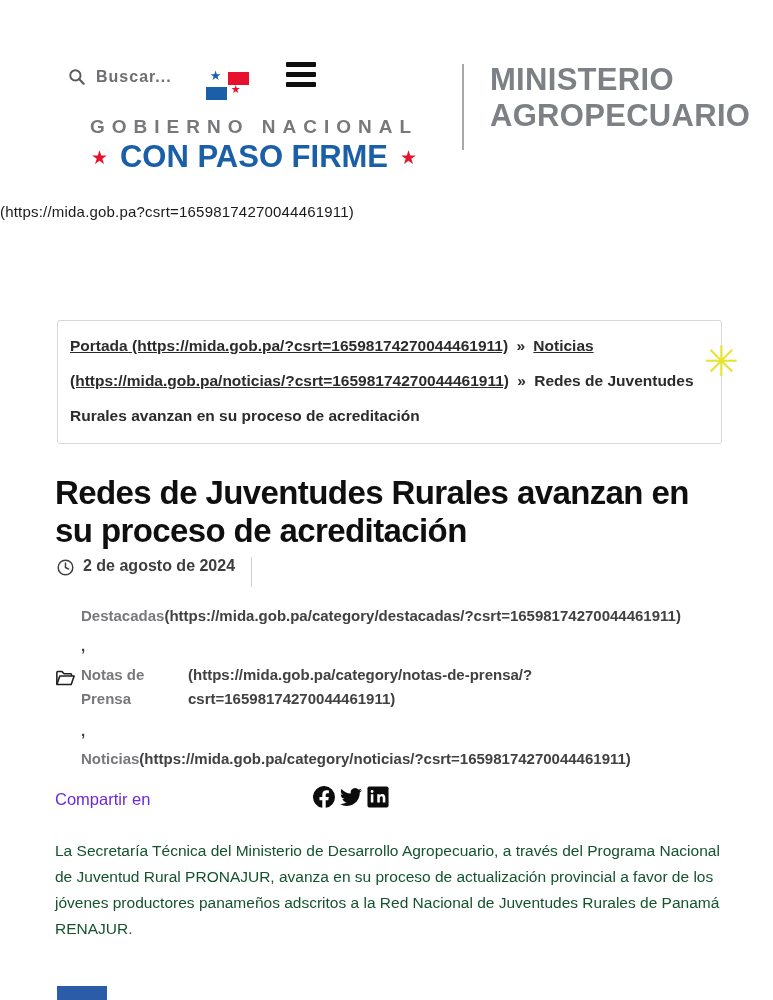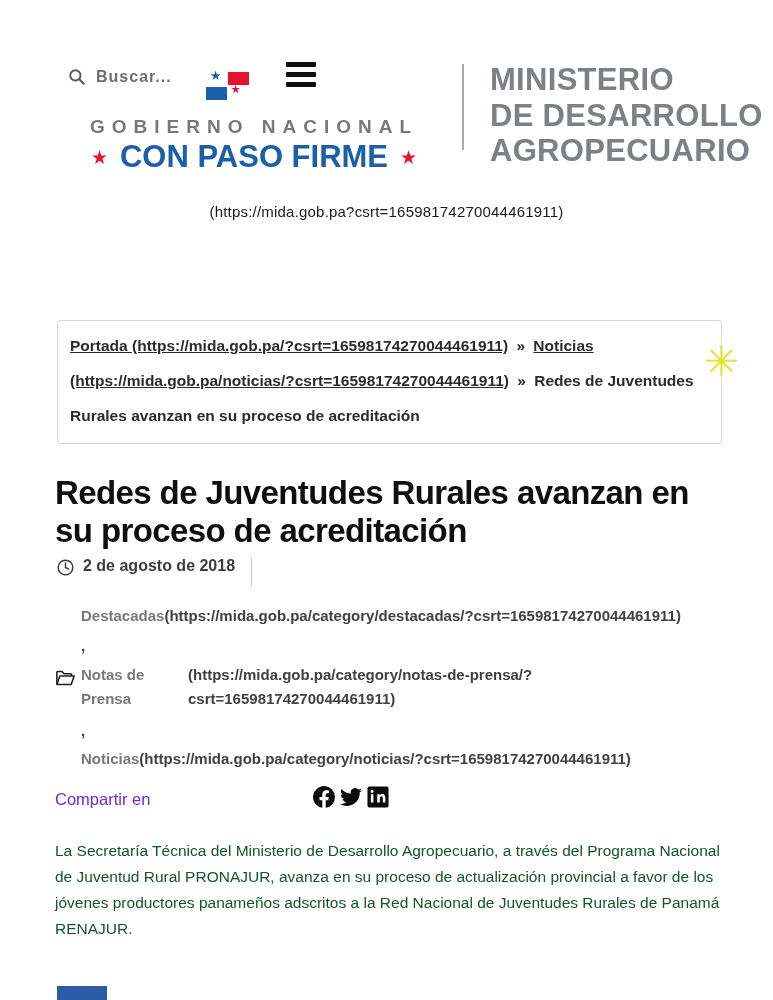--- a/index.html
+++ b/index.html
@@ -24,21 +24,21 @@
   .hamburger { margin-left:36px; margin-top:2px; display:flex; flex-direction:column; gap:5px; cursor:pointer; }
   .hamburger .bar { width:30px; height:5px; background:#0f0f0f; border-radius:1px; }
   .gob-line { margin-top:6px; text-align:center; font-size:19px; font-weight:bold; letter-spacing:7px; color:#77787b; white-space:nowrap; }
   .paso-line { display:flex; justify-content:center; align-items:center; gap:12px; margin-top:1px; }
   .paso-star { color:#e8112d; font-size:19px; }
   .paso-text { color:#1b5fa8; font-size:31px; font-weight:bold; letter-spacing:0; white-space:nowrap; }
 
   .header-divider { width:2px; height:86px; background:#a7a9ac; margin-left:22px; margin-top:4px; }
   .ministry { margin-left:26px; margin-top:2px; color:#7d8084; font-weight:bold; font-size:31px; line-height:1.15; letter-spacing:0.3px; }
 
-  .site-url { text-align:center; margin-top:28px; font-size:15px; color:#1a1a1a; letter-spacing:0.2px; }
+  .site-url { text-align:left; margin-top:28px; font-size:15px; color:#1a1a1a; letter-spacing:0.2px; }
 
   
   .breadcrumb-box {
     position:relative; margin:100px 51px 0 57px;
     border:1px solid #d8d8d8; border-radius:3px;
     padding:7px 26px 10px 12px;
     font-size:15.5px; font-weight:bold; color:#2b2b2b; line-height:35px;
   }
   .breadcrumb-box .bc-link { color:#2b2b2b; text-decoration:underline; cursor:pointer; }
   .bc-sep { margin:0 4px; }
@@ -112,21 +112,20 @@
       <div class="paso-line">
         <span class="paso-star">★</span>
         <span class="paso-text">CON PASO FIRME</span>
         <span class="paso-star">★</span>
       </div>
     </div>
   </div>
   <div class="header-divider"></div>
   <div class="ministry">
     <div>MINISTERIO</div>
-    <div>DE DESARROLLO</div>
     <div>AGROPECUARIO</div>
   </div>
 </div>
 
 <div class="site-url">(https://mida.gob.pa?csrt=16598174270044461911)</div>
 
 <div class="breadcrumb-box">
   <span class="bc-link">Portada (https://mida.gob.pa/?csrt=16598174270044461911)</span>
   <span class="bc-sep">»</span>
   <span class="bc-link">Noticias (https://mida.gob.pa/noticias/?csrt=16598174270044461911)</span>
@@ -139,21 +138,21 @@
   <h1 class="article-title">Redes de Juventudes Rurales avanzan en su proceso de acreditación</h1>
 
   <div class="date-row">
     <span>
       <svg width="17" height="17" viewBox="0 0 20 20">
         <circle cx="10" cy="10" r="8.6" fill="none" stroke="#3d3d3d" stroke-width="1.7"></circle>
         <line x1="10" y1="10" x2="10" y2="4.8" stroke="#3d3d3d" stroke-width="1.7" stroke-linecap="round"></line>
         <line x1="10" y1="10" x2="13.8" y2="11.8" stroke="#3d3d3d" stroke-width="1.7" stroke-linecap="round"></line>
       </svg>
     </span>
-    <span class="date-text">2 de agosto de 2018</span>
+    <span class="date-text">2 de agosto de 2024</span>
     <span class="date-divider"></span>
   </div>
 
   <div class="cats-row">
     <div class="folder-col">
       <svg width="21" height="19" viewBox="0 0 24 22">
         <path d="M2 18 L2 4 Q2 3 3 3 L8 3 L10.4 5.5 L18 5.5 Q19 5.5 19 6.5 L19 8" fill="none" stroke="#1f1f1f" stroke-width="1.8" stroke-linejoin="round"></path>
         <path d="M2 18 L5.4 8 L22 8 L18.6 18 Z" fill="none" stroke="#1f1f1f" stroke-width="1.8" stroke-linejoin="round"></path>
       </svg>
     </div>

